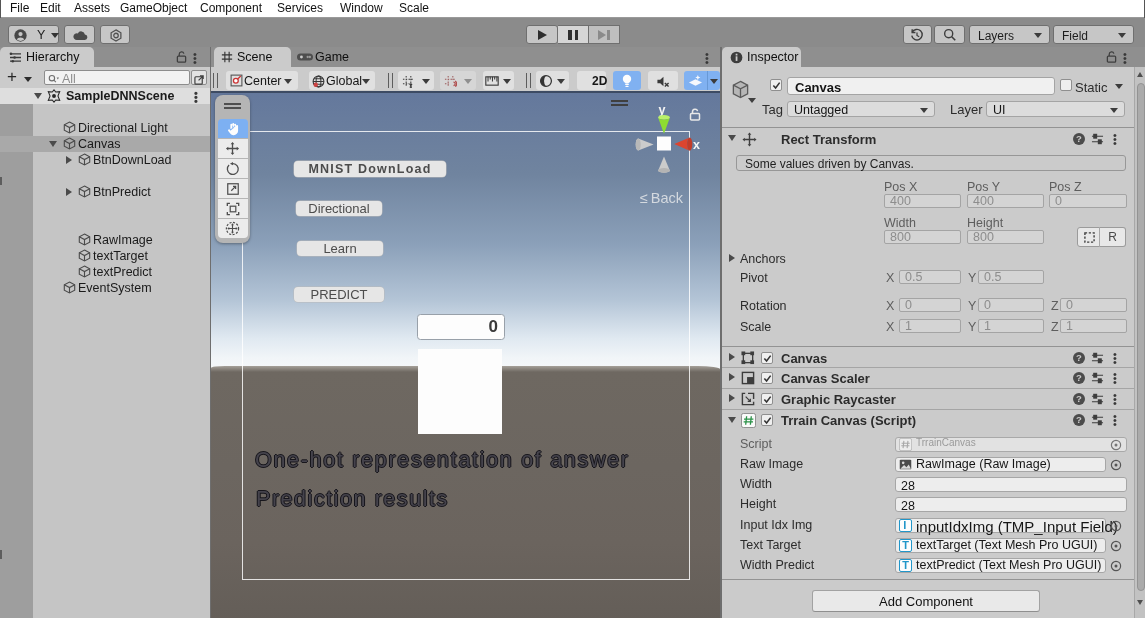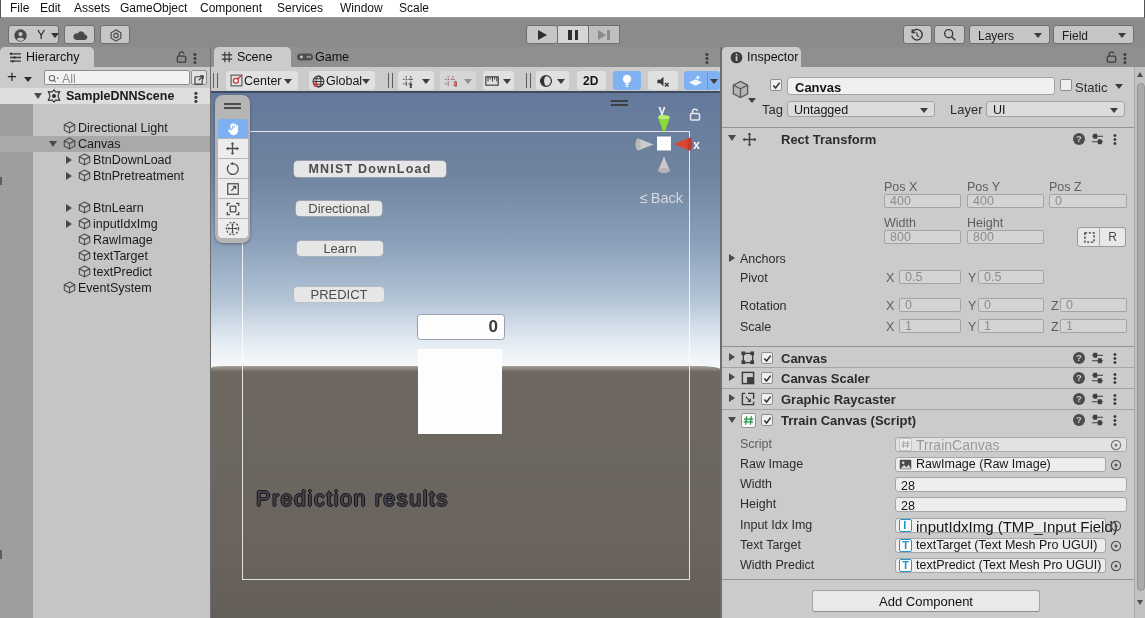--- a/index.html
+++ b/index.html
@@ -191,43 +191,27 @@
         <span style="position:absolute;left:78px;">Canvas</span>
       </div>
     <div class="hrow" style="top:64px;">
         <div class="fold foldright" style="left:66px;top:3.5px;"></div>
         <svg class="cubeicon" style="left:78px" viewBox="0 0 14 14">
           <path d="M7 1.2 L12.6 4.1 V9.9 L7 12.8 L1.4 9.9 V4.1 Z" fill="none" stroke="#4a4a4a" stroke-width="1.2"></path>
           <path d="M1.4 4.1 L7 7 L12.6 4.1 M7 7 V12.8" fill="none" stroke="#4a4a4a" stroke-width="1.2"></path>
         </svg>
         <span style="position:absolute;left:93px;">BtnDownLoad</span>
       </div>
-    <div class="hrow" style="top:80px;">
+    <div class="hrow" style="top:96px;">
         <div class="fold foldright" style="left:66px;top:3.5px;"></div>
         <svg class="cubeicon" style="left:78px" viewBox="0 0 14 14">
           <path d="M7 1.2 L12.6 4.1 V9.9 L7 12.8 L1.4 9.9 V4.1 Z" fill="none" stroke="#4a4a4a" stroke-width="1.2"></path>
           <path d="M1.4 4.1 L7 7 L12.6 4.1 M7 7 V12.8" fill="none" stroke="#4a4a4a" stroke-width="1.2"></path>
         </svg>
-        <span style="position:absolute;left:93px;">BtnPretreatment</span>
-      </div>
-    <div class="hrow" style="top:112px;">
-        <div class="fold foldright" style="left:66px;top:3.5px;"></div>
-        <svg class="cubeicon" style="left:78px" viewBox="0 0 14 14">
-          <path d="M7 1.2 L12.6 4.1 V9.9 L7 12.8 L1.4 9.9 V4.1 Z" fill="none" stroke="#4a4a4a" stroke-width="1.2"></path>
-          <path d="M1.4 4.1 L7 7 L12.6 4.1 M7 7 V12.8" fill="none" stroke="#4a4a4a" stroke-width="1.2"></path>
-        </svg>
-        <span style="position:absolute;left:93px;">BtnLearn</span>
-      </div>
-    <div class="hrow" style="top:128px;">
-        <div class="fold foldright" style="left:66px;top:3.5px;"></div>
-        <svg class="cubeicon" style="left:78px" viewBox="0 0 14 14">
-          <path d="M7 1.2 L12.6 4.1 V9.9 L7 12.8 L1.4 9.9 V4.1 Z" fill="none" stroke="#4a4a4a" stroke-width="1.2"></path>
-          <path d="M1.4 4.1 L7 7 L12.6 4.1 M7 7 V12.8" fill="none" stroke="#4a4a4a" stroke-width="1.2"></path>
-        </svg>
-        <span style="position:absolute;left:93px;">inputIdxImg</span>
+        <span style="position:absolute;left:93px;">BtnPredict</span>
       </div>
     <div class="hrow" style="top:144px;">
         <svg class="cubeicon" style="left:78px" viewBox="0 0 14 14">
           <path d="M7 1.2 L12.6 4.1 V9.9 L7 12.8 L1.4 9.9 V4.1 Z" fill="none" stroke="#4a4a4a" stroke-width="1.2"></path>
           <path d="M1.4 4.1 L7 7 L12.6 4.1 M7 7 V12.8" fill="none" stroke="#4a4a4a" stroke-width="1.2"></path>
         </svg>
         <span style="position:absolute;left:93px;">RawImage</span>
       </div>
     <div class="hrow" style="top:160px;">
         <svg class="cubeicon" style="left:78px" viewBox="0 0 14 14">
@@ -321,21 +305,21 @@
     </div>
     <div class="dsep" style="left:315px;"></div>
     <div class="sbtn" style="left:325px;width:33px;">
       <svg width="14" height="14" style="position:absolute;left:3px;top:3px" viewBox="0 0 15 15">
           <circle cx="7.5" cy="7.5" r="5.8" fill="none" stroke="#333" stroke-width="1.3"></circle>
           <path d="M7.5 1.7 A5.8 5.8 0 0 0 7.5 13.3 A9 9 0 0 1 7.5 1.7 Z" fill="#333"></path>
         </svg>
       <div class="darr" style="right:4px;top:8px;"></div>
     </div>
     <div class="sbtn" style="left:366px;width:29px;text-align:center;font-weight:bold;font-size:12px;">
-      <span style="position:absolute;left:6px;top:3px;">2D</span>
+      <span style="position:absolute;left:15px;top:3px;">2D</span>
     </div>
     <div class="sbtn" style="left:402px;width:28px;background:#80b1f1;">
       <svg width="12" height="14" style="position:absolute;left:8px;top:3px" viewBox="0 0 12 14">
           <circle cx="6" cy="5" r="4.2" fill="#fdfdfd"></circle>
           <rect x="4" y="9.5" width="4" height="1.6" rx="0.8" fill="#fdfdfd"></rect>
           <rect x="4.4" y="11.7" width="3.2" height="1.4" rx="0.7" fill="#fdfdfd"></rect>
         </svg>
     </div>
     <div class="sbtn" style="left:437px;width:30px;">
       <svg width="14" height="13" style="position:absolute;left:8px;top:3.5px" viewBox="0 0 15 14">
@@ -424,20 +408,21 @@
       <text x="62" y="45" font-size="12.5" font-weight="bold" fill="#f6f6f6" font-family="Liberation Sans">x</text>
     </svg>
     <div style="position:absolute;left:429px;top:99px;font-size:14.5px;color:#d4d9df;">≤ Back</div>
 
     <div class="uibtn" style="left:83px;top:70px;width:152px;height:16px;font-weight:bold;font-size:12.5px;line-height:16px;letter-spacing:1.2px;">MNIST DownLoad</div>
     <div class="uibtn" style="left:85px;top:110px;width:86px;height:15px;font-size:13px;line-height:15px;">Directional</div>
     <div class="uibtn" style="left:86px;top:150px;width:86px;height:15px;font-size:13px;line-height:15px;">Learn</div>
     <div class="uibtn" style="left:83px;top:196px;width:90px;height:15px;font-size:13px;line-height:15px;">PREDICT</div>
     <div style="position:absolute;left:206px;top:223px;width:88px;height:26px;background:#fdfdfd;border:1.5px solid #98a0a9;border-radius:3.5px;text-align:right;font-size:17px;font-weight:bold;color:#3a3a3a;line-height:23px;padding-right:6px;">0</div>
     <div style="position:absolute;left:207px;top:258px;width:84px;height:85px;background:#fdfdfd;"></div>
+    <div style="position:absolute;left:44px;top:357px;font-size:21.5px;color:#45434c;letter-spacing:1.7px;text-shadow:-1px 0 #17161c,1px 0 #17161c,0 -1px #17161c,0 1px #17161c;">One-hot representation of answer</div>
     <div style="position:absolute;left:45px;top:396px;font-size:21.5px;color:#45434c;letter-spacing:1.55px;text-shadow:-1px 0 #17161c,1px 0 #17161c,0 -1px #17161c,0 1px #17161c;">Prediction results</div>
   </div>
 </div>
 
 <div id="insp" class="abs">
   <div class="tabbar" style="width:423px;position:relative;">
     <div class="tab" style="left:0;width:79px;"></div>
     <svg width="13" height="13" style="position:absolute;left:8px;top:3.5px" viewBox="0 0 14 14">
         <circle cx="7" cy="7" r="6.3" fill="#3d3d3d"></circle>
         <rect x="6.1" y="5.7" width="1.9" height="5" fill="#cbcbcb"></rect>
@@ -487,20 +472,23 @@
     <span class="ilabel" style="left:59px;top:67px;font-weight:bold;font-size:13px;">Rect Transform</span>
     <div class="qmark" style="left:351px;top:68px;">?</div>
     <svg style="position:absolute;left:369px;top:68px" width="13" height="12" viewBox="0 0 14 13">
         <g stroke="#3e3e3e" stroke-width="1.3">
           <path d="M1 3.5 H13 M1 9.5 H13"></path>
           <rect x="3" y="1.5" width="3" height="4" fill="#3e3e3e"></rect>
           <rect x="8" y="7.5" width="3" height="4" fill="#3e3e3e"></rect>
         </g>
       </svg>
     <div class="kebab" style="position:absolute;left:391px;top:68px;">•<br>•<br>•</div>
+    <div style="position:absolute;left:14px;top:90px;width:390px;height:16px;border:1px solid #979797;border-radius:3px;">
+        <span style="position:absolute;left:8px;top:1px;font-size:12px;color:#1f1f1f;">Some values driven by Canvas.</span>
+      </div>
     <span class="glabel" style="left:162px;top:115px;">Pos X</span>
       <span class="glabel" style="left:245px;top:115px;">Pos Y</span>
       <span class="glabel" style="left:327px;top:115px;">Pos Z</span>
     <div class="ifield" style="left:162px;top:129px;width:77px;height:14px;">400</div>
     <div class="ifield" style="left:245px;top:129px;width:77px;height:14px;">400</div>
     <div class="ifield" style="left:327px;top:129px;width:78px;height:14px;">0</div>
     <span class="glabel" style="left:162px;top:151px;">Width</span>
       <span class="glabel" style="left:245px;top:151px;">Height</span>
     <div class="ifield" style="left:162px;top:165px;width:77px;height:14px;">800</div>
     <div class="ifield" style="left:245px;top:165px;width:77px;height:14px;">800</div>
@@ -615,21 +603,21 @@
           <rect x="8" y="7.5" width="3" height="4" fill="#3e3e3e"></rect>
         </g>
       </svg>
       <div class="kebab" style="position:absolute;left:391px;top:349px;">•<br>•<br>•</div>
     <span class="glabel" style="left:18px;top:372px;">Script</span>
     <div style="position:absolute;left:173px;top:372px;width:232px;height:15px;background:#e2e2e2;border:1px solid #a9a9a9;border-radius:3px;"></div>
       <svg style="position:absolute;left:177px;top:373px" width="13" height="13" viewBox="0 0 16 16">
         <rect x="0.5" y="0.5" width="15" height="15" rx="2" fill="#ededed" stroke="#b5b5b5"></rect>
         <path d="M6 3.5 L5 12.5 M11 3.5 L10 12.5 M3.2 6.5 H13.2 M2.8 9.5 H12.8" stroke="#a9a9a9" stroke-width="1.4" fill="none"></path>
       </svg>
-      <span style="position:absolute;left:194px;top:372px;font-size:14px;color:#9a9a9a;">TrrainCanvas</span>
+      <span style="position:absolute;left:194px;top:372px;font-size:10px;color:#9a9a9a;">TrrainCanvas</span>
       <svg style="position:absolute;left:388px;top:374px" width="12" height="12" viewBox="0 0 12 12">
         <circle cx="6" cy="6" r="4.6" fill="none" stroke="#777" stroke-width="1.2"></circle>
         <circle cx="6" cy="6" r="1.5" fill="#777"></circle>
       </svg>
     <span class="ilabel" style="left:18px;top:392px;">Raw Image</span>
     <div style="position:absolute;left:173px;top:392px;width:211px;height:15px;background:#ededed;border:1px solid #a6a6a6;border-radius:3px;"></div>
       <svg style="position:absolute;left:177px;top:393px" width="13" height="13" viewBox="0 0 14 14">
         <rect x="0.8" y="1.8" width="12.4" height="10.4" rx="1" fill="#4a4a4a"></rect>
         <circle cx="4.5" cy="5.2" r="1.4" fill="#d8d8d8"></circle>
         <path d="M1.5 11.5 L5.5 7.5 L8 10 L10.5 7 L12.8 11.5 Z" fill="#d8d8d8"></path>

